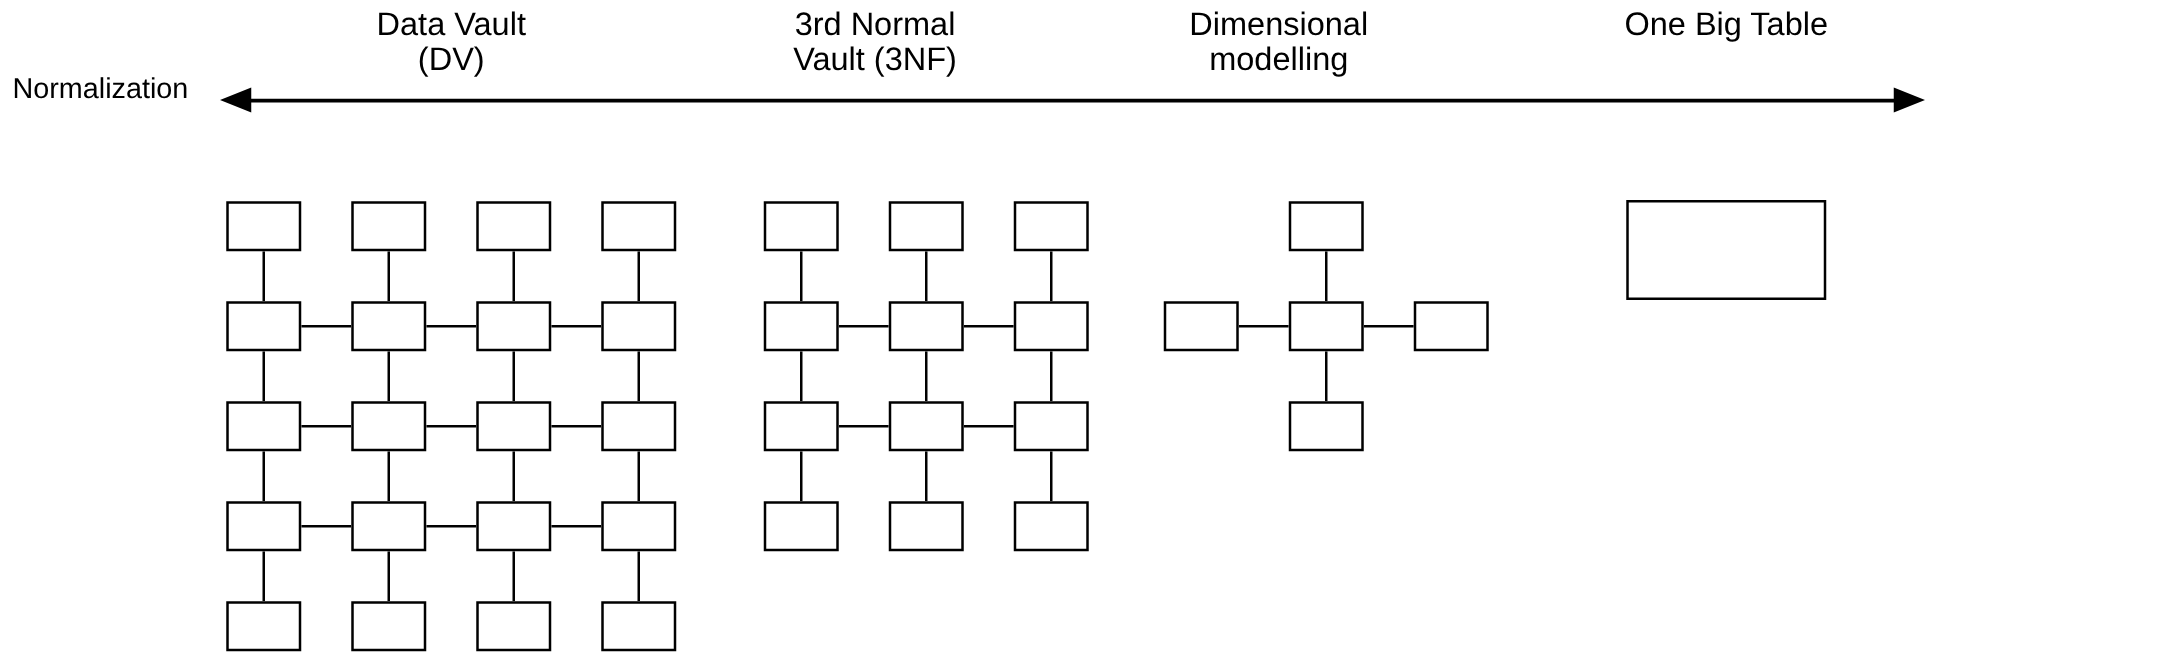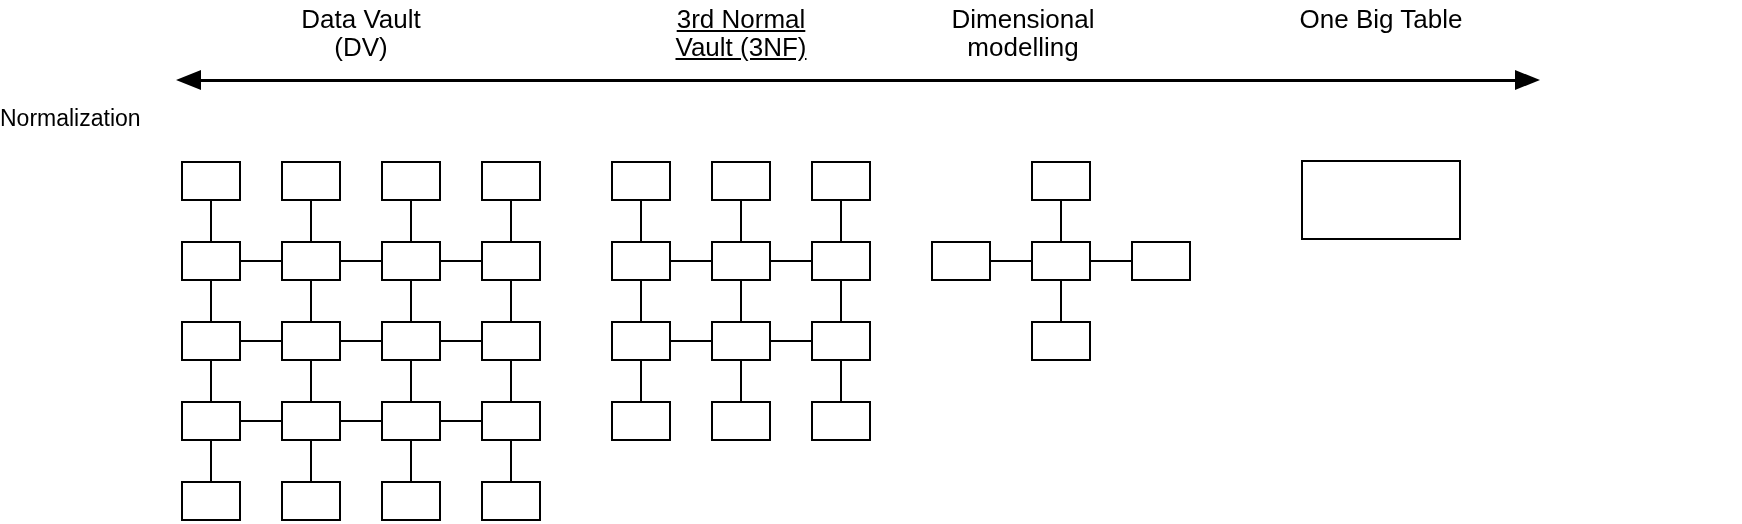--- a/index.html
+++ b/index.html
@@ -12,21 +12,21 @@
     color: #000000;
     overflow: hidden;
   }
   .side-label {
     position: absolute;
     top: 56px;
     font-size: 23px;
     line-height: 28px;
     white-space: nowrap;
   }
-  .side-label.left  { left: 0; margin-top: 48px; }
+  .side-label.left  { left: 10px; }
   .side-label.right { right: 5px; }
   .col-label {
     position: absolute;
     top: 5px;
     transform: translateX(-50%);
     text-align: center;
     font-size: 26px;
     line-height: 28px;
     white-space: nowrap;
   }
@@ -63,21 +63,21 @@
     <div class="arrow-line" style="left: 193px; width: 1330px; top: 78.5px; height: 3px;"></div>
     <div class="arrow-head left" style="left: 176px; top: 70px;"></div>
     <div class="arrow-head right" style="left: 1515px; top: 70px;"></div>
   </div>
 
   <div class="col-label" style="left: 361px;">
     <div>Data Vault</div>
     <div>(DV)</div>
   </div>
 
-  <div class="col-label" style="left: 741px; text-decoration: underline;">
+  <div class="col-label" style="left: 700px;">
     <div>3rd Normal</div>
     <div>Vault (3NF)</div>
   </div>
 
   <div class="col-label" style="left: 1023px;">
     <div>Dimensional</div>
     <div>modelling</div>
   </div>
 
   <div class="col-label" style="left: 1381px; text-align: center;">

